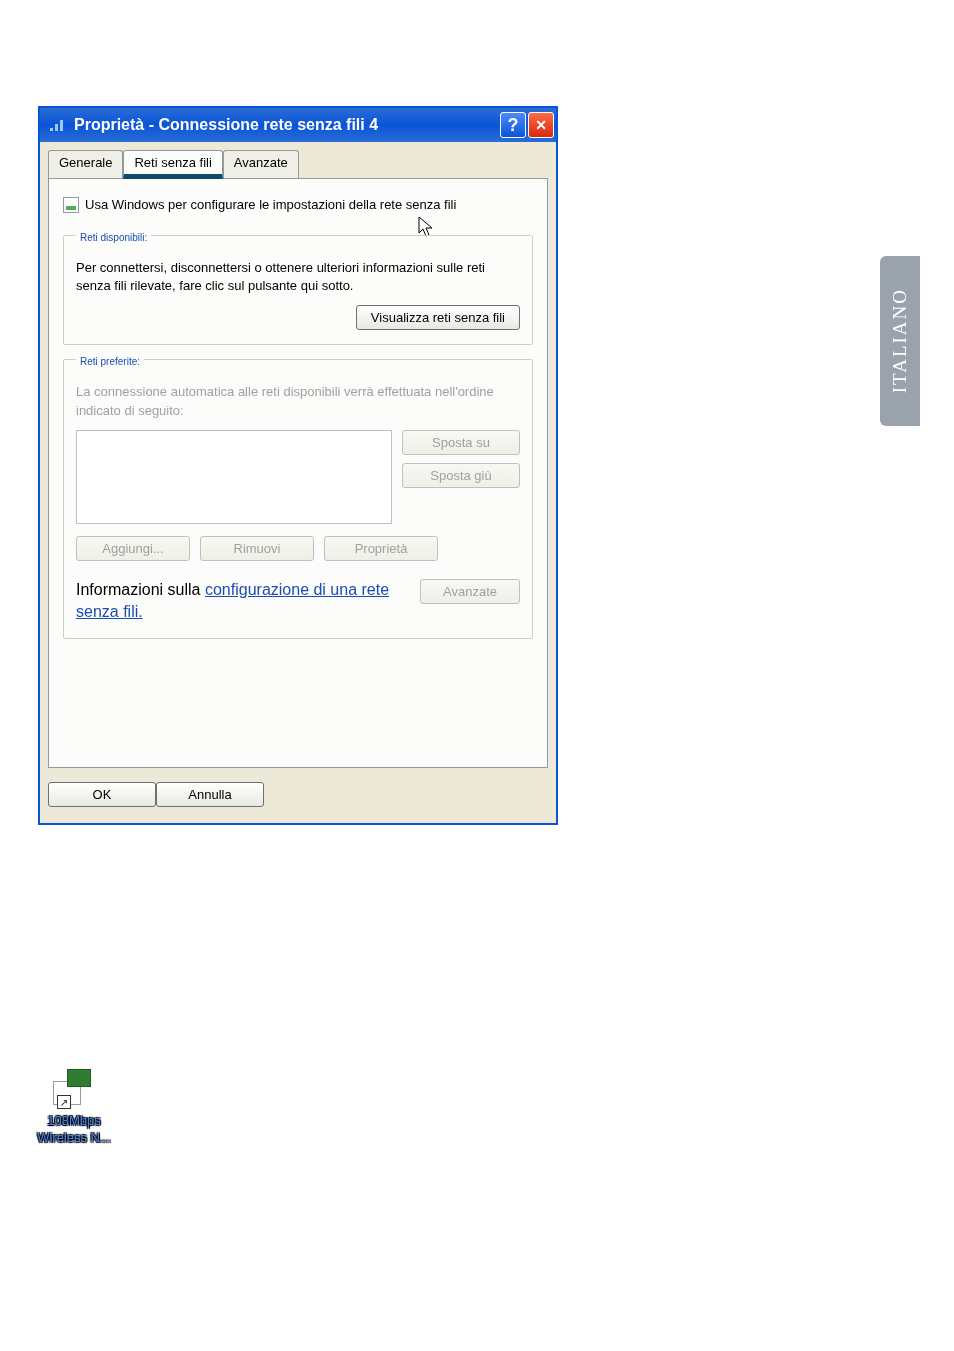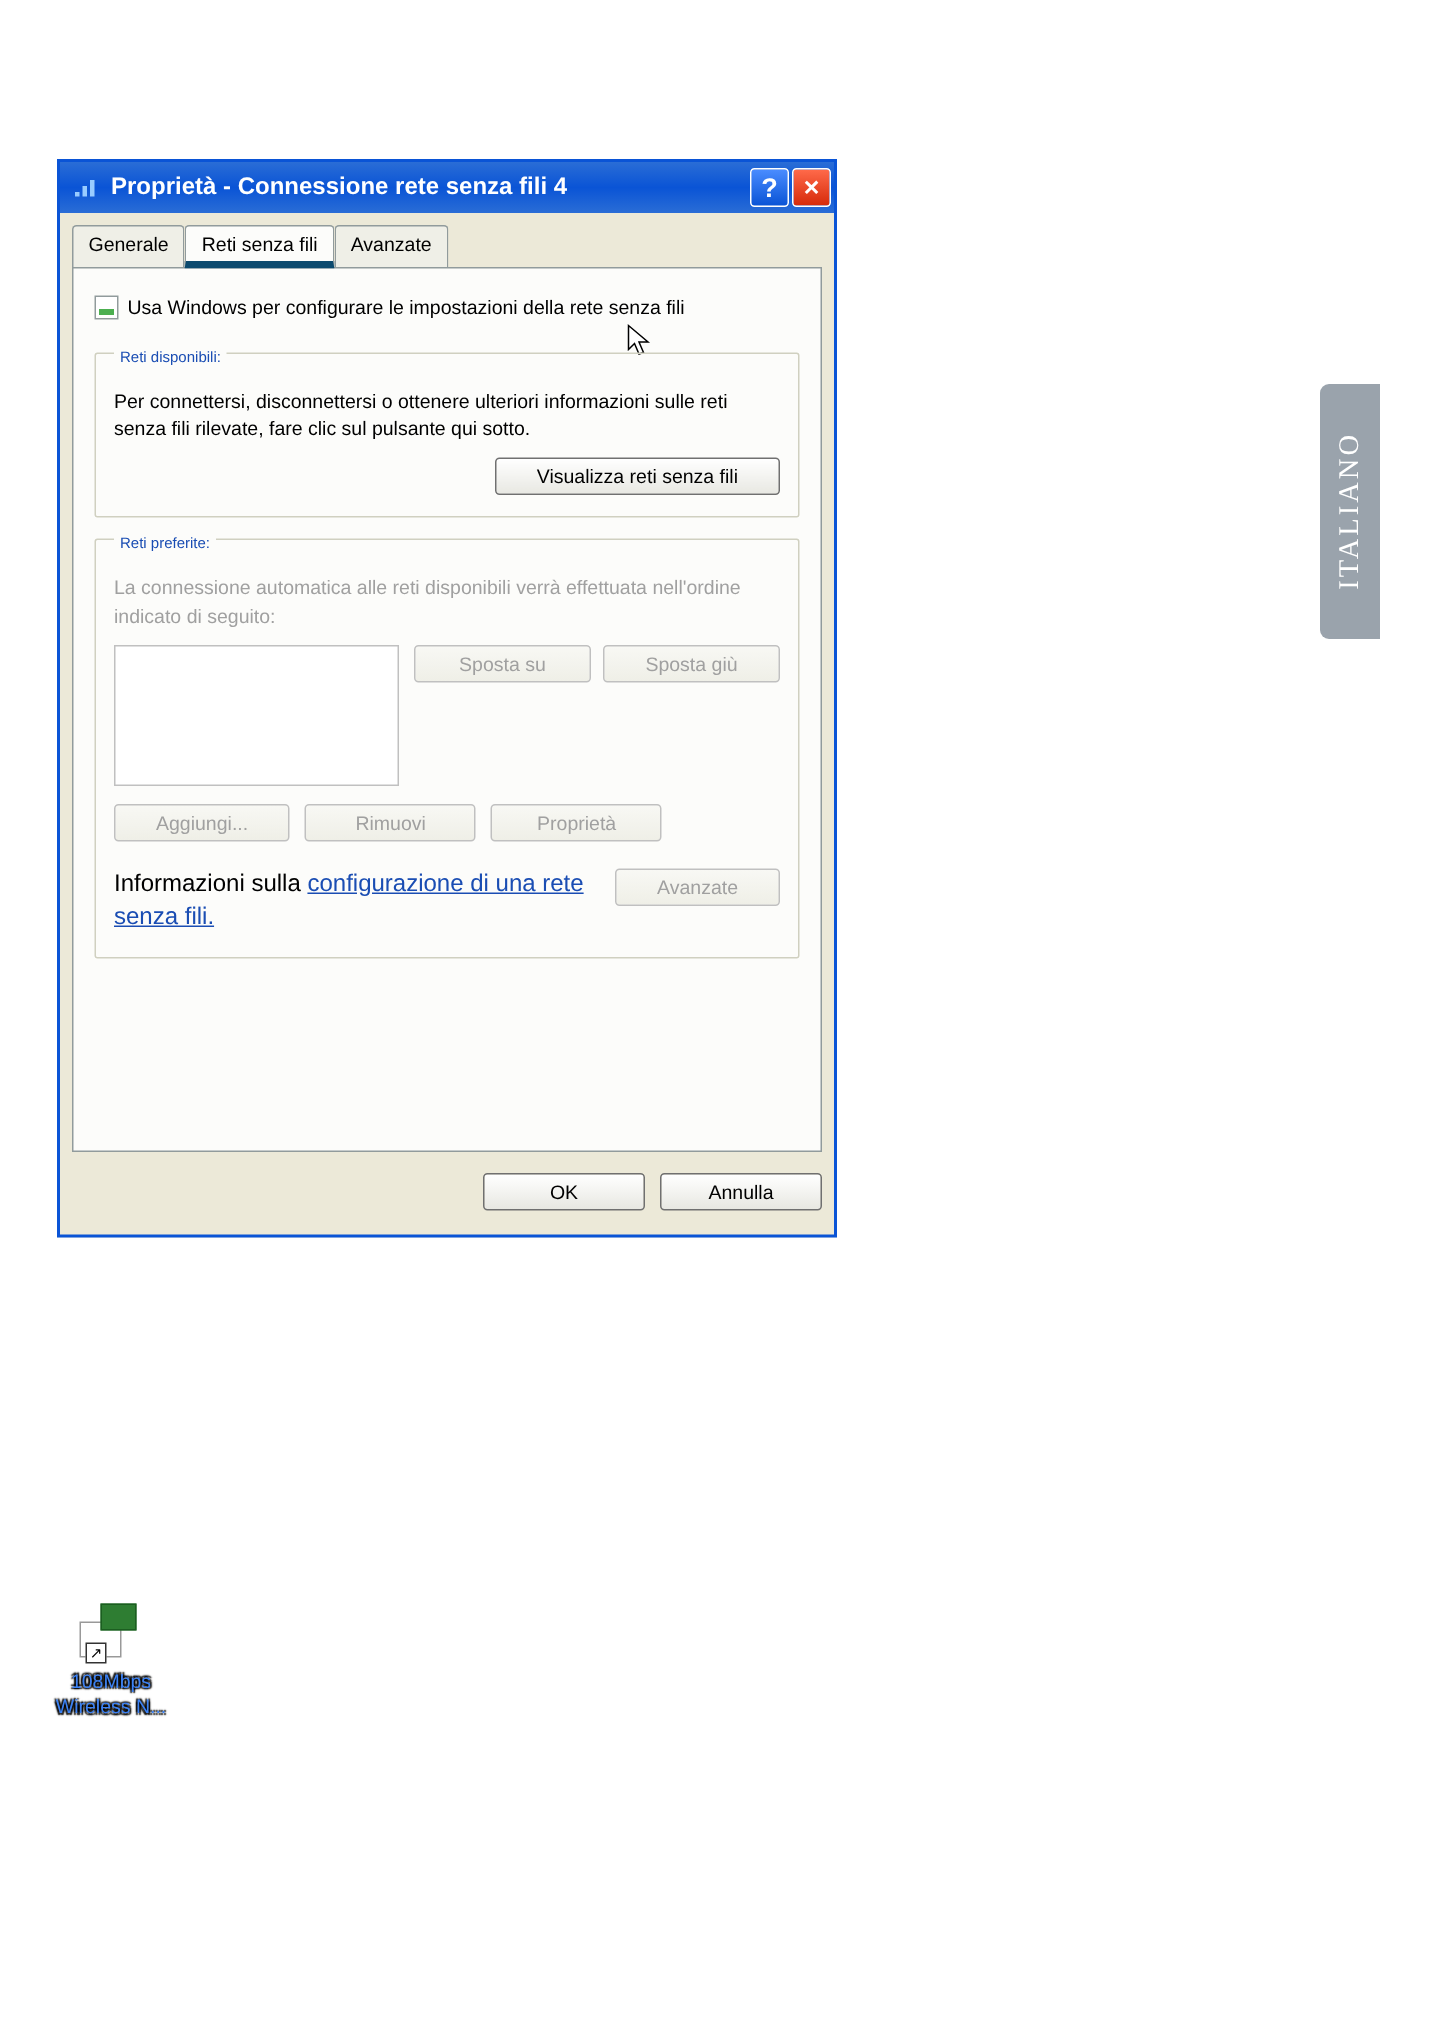--- a/index.html
+++ b/index.html
@@ -136,21 +136,21 @@
     .fieldset-text {
       font-size: 13px;
       line-height: 1.4;
       margin-bottom: 10px;
     }
     .fieldset-text.disabled { color: #a0a0a0; }
     .btn {
       border: 1px solid #707070;
       background: linear-gradient(to bottom, #fff, #e8e8e2);
       border-radius: 3px;
-      padding: 4px 27px;
+      padding: 4px 14px;
       font-family: inherit;
       font-size: 13px;
       cursor: pointer;
       min-width: 100px;
     }
     .btn.disabled {
       color: #a0a0a0;
       border-color: #c0c0c0;
       background: linear-gradient(to bottom, #f8f8f4, #efefe7);
       cursor: default;
@@ -166,20 +166,21 @@
       align-items: flex-start;
     }
     .listbox {
       border: 1px solid #c0c0c0;
       background: #fff;
       width: 352px;
       height: 94px;
     }
     .updown-col {
       display: flex;
+      flex-direction: column;
       gap: 8px;
     }
     .updown-col .btn { min-width: 118px; }
     .three-btn-row {
       display: flex;
       gap: 10px;
       margin-bottom: 18px;
     }
     .three-btn-row .btn { min-width: 114px; }
     .info-row {
@@ -188,22 +189,21 @@
       gap: 12px;
     }
     .info-text {
       flex: 1;
       font-size: 16px;
       line-height: 1.4;
     }
     .link { color: #1a4db3; text-decoration: underline; cursor: pointer; }
     .bottom-btns {
       display: flex;
-      justify-content: flex-end;
-      gap: 10px;
+      justify-content: flex-start;
       margin-top: 14px;
     }
     .bottom-btns .btn { min-width: 108px; }
     .side-tab {
       position: absolute;
       right: 34px;
       top: 256px;
       width: 40px;
       height: 170px;
       background: #9aa3ac;

